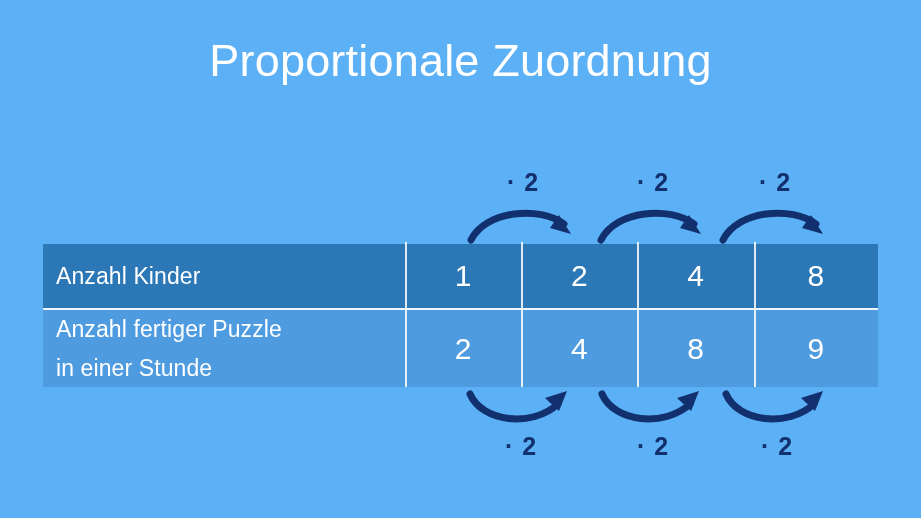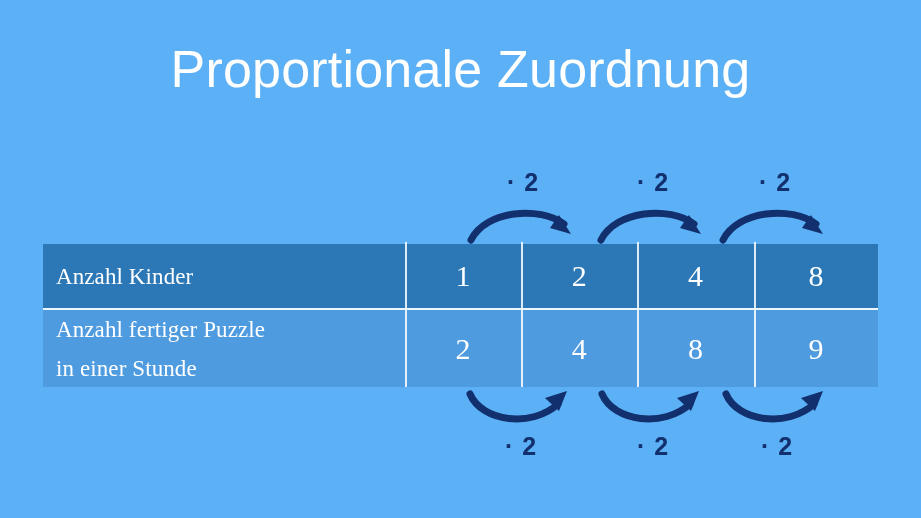--- a/index.html
+++ b/index.html
@@ -17,40 +17,39 @@
     position: relative;
     width: 921px;
     height: 518px;
     background: #5cb0f5;
   }
 
   
   #title {
     position: absolute;
     left: 0;
-    top: 40px;
+    top: 32px;
     width: 921px;
     text-align: center;
     color: #ffffff;
-    font-size: 52px;
+    font-size: 45px;
     font-weight: 300;
     letter-spacing: 0.2px;
     line-height: 58px;
     white-space: nowrap;
   }
 
   
   #table {
     position: absolute;
     left: 43px;
     top: 244px;
     width: 835px;
     height: 143px;
     box-sizing: border-box;
-    font-family: Liberation Serif, serif;
   }
   .row {
     position: absolute;
     left: 0;
     width: 835px;
     box-sizing: border-box;
     display: flex;
     flex-direction: row;
   }
   #row-0 {

